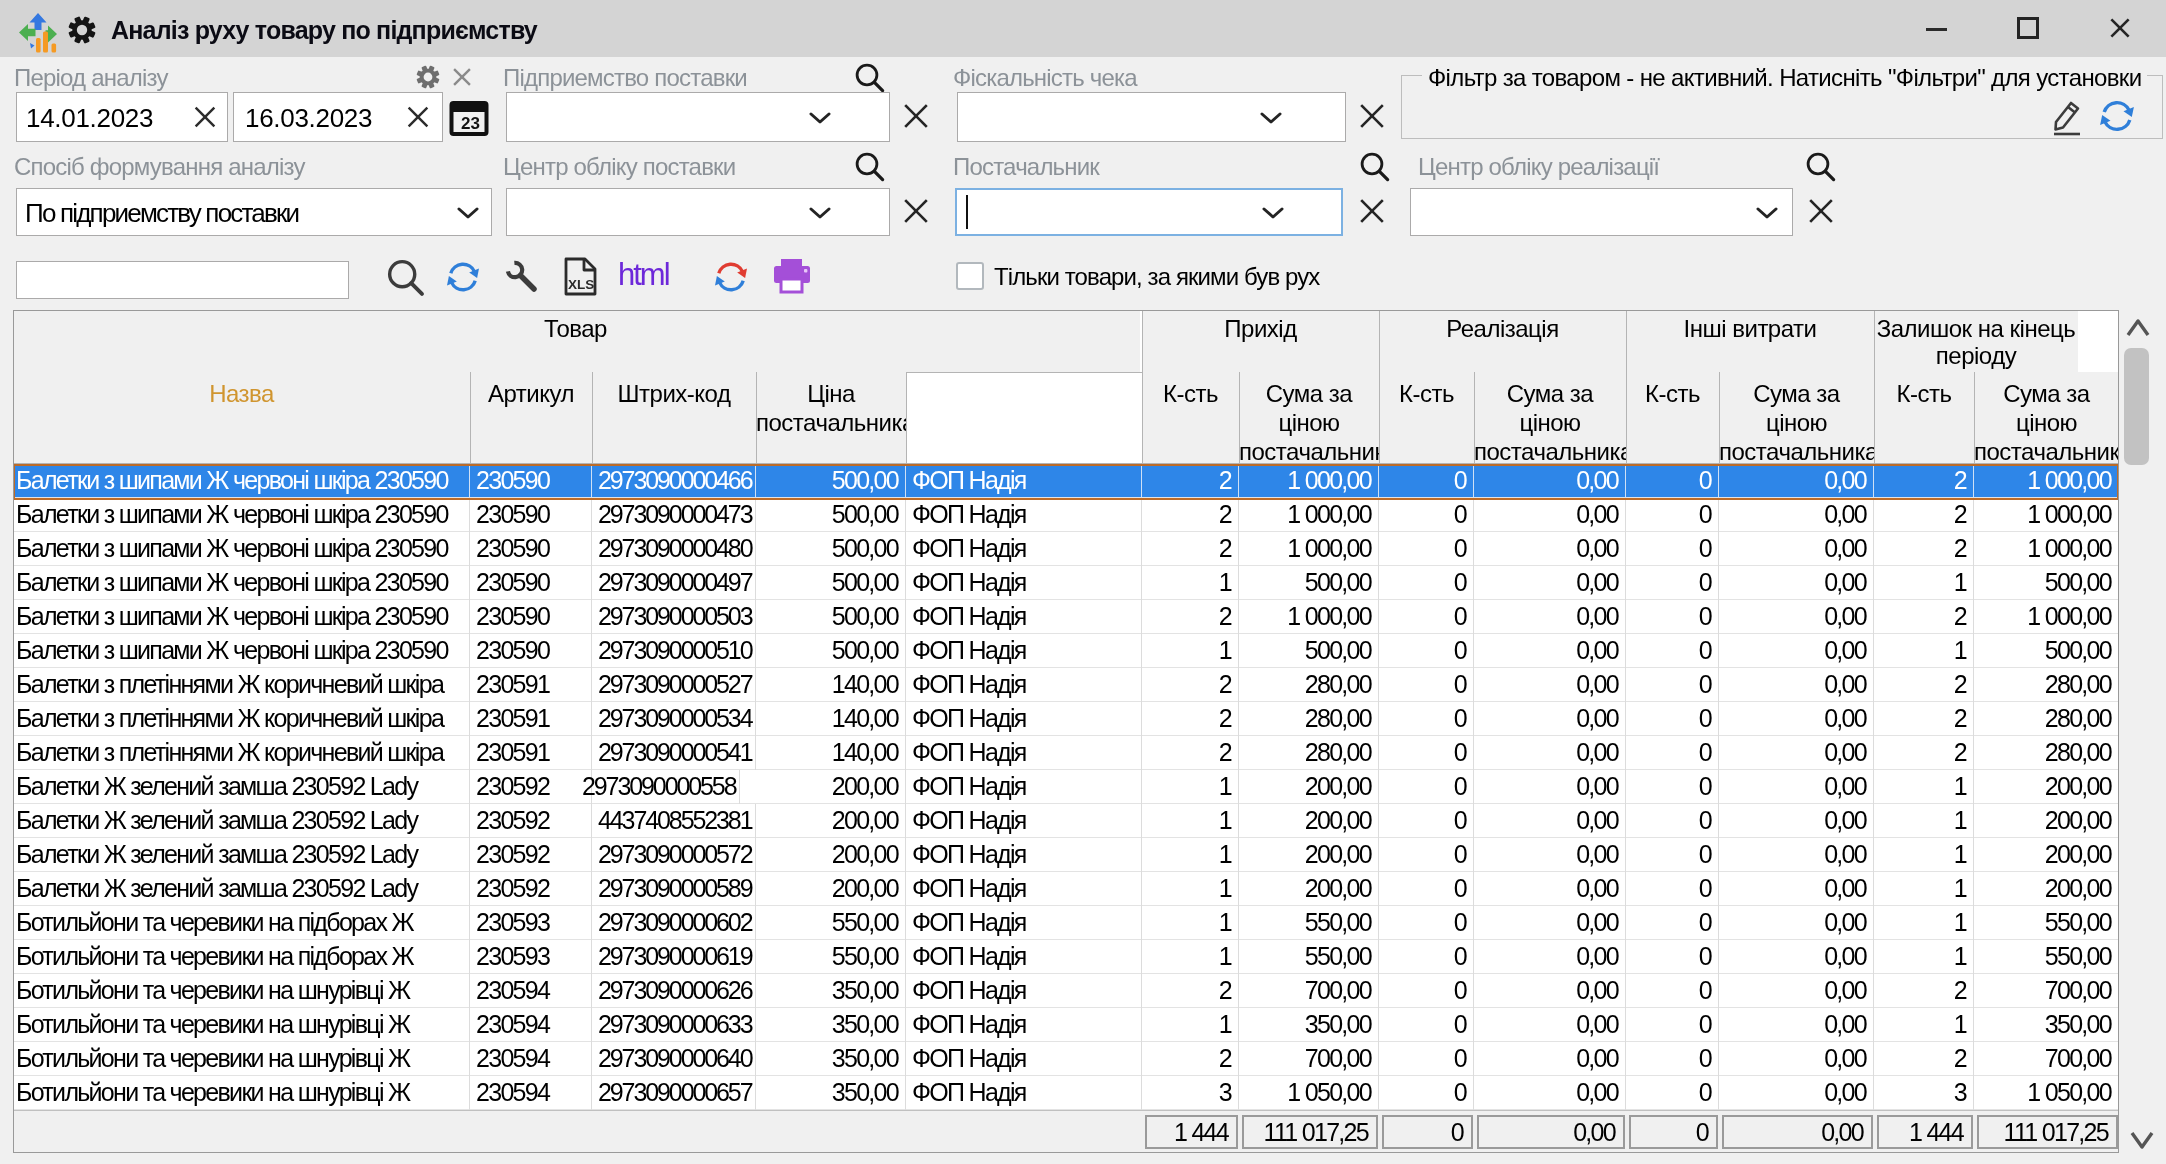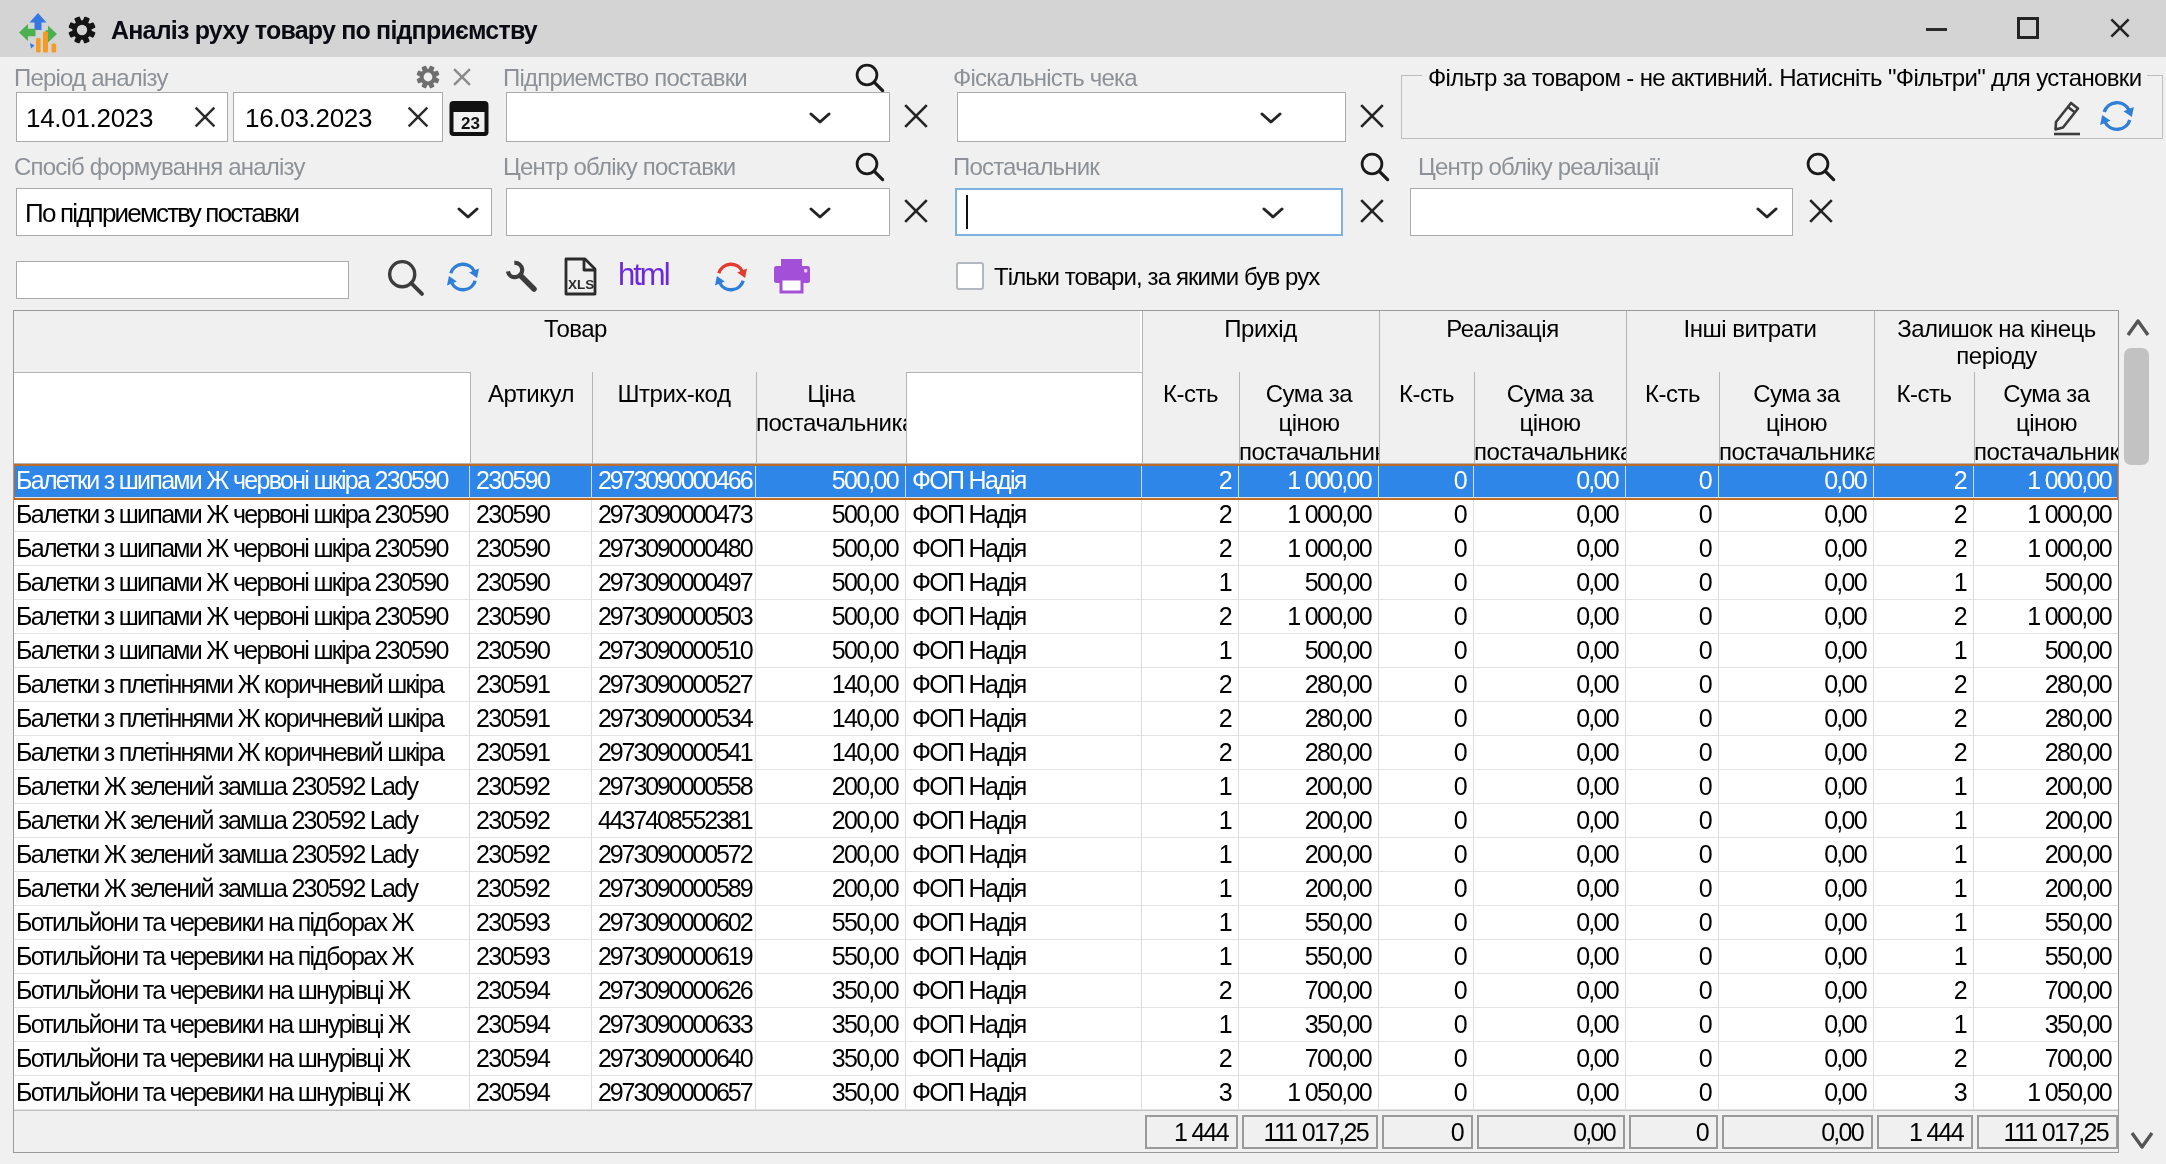--- a/index.html
+++ b/index.html
@@ -243,26 +243,27 @@
 <rect x="10" y="22" width="21" height="13" fill="#fff" stroke="#a44fd8" stroke-width="3"></rect>
 </svg></div>
   <div class="ckb" style="left:956px;top:262px;width:28px;height:28px;"></div>
   <div class="abs" style="left:994px;top:263px;font-size:24px;color:#000;letter-spacing:-0.9px;">Тільки товари, за якими був рух</div>
 
   <div id="tbl"></div>
 <div class="grp" style="left:11px;width:1129px;">Товар</div>
 <div class="grp" style="left:1142px;width:237px;">Прихід</div>
 <div class="grp" style="left:1379px;width:247px;">Реалізація</div>
 <div class="grp" style="left:1626px;width:248px;">Інші витрати</div>
-<div class="grp" style="left:1874px;width:245px;">Залишок на кінець періоду</div>
+<div class="grp" style="left:1874px;width:204px;">Залишок на кінець періоду</div>
 <div class="vl" style="left:1142px;top:310px;height:62px;"></div>
     <div class="vl" style="left:1379px;top:310px;height:62px;"></div>
     <div class="vl" style="left:1626px;top:310px;height:62px;"></div>
     <div class="vl" style="left:1874px;top:310px;height:62px;"></div>
   <div id="grpline"></div>
+<div class="sub nm" style="left:13px;width:457px;">Назва</div>
 <div class="sub " style="left:470px;width:122px;">Артикул</div>
 <div class="sub " style="left:592px;width:164px;">Штрих-код</div>
 <div class="sub " style="left:756px;width:150px;">Ціна<br>постачальника</div>
 <div class="sub " style="left:1142px;width:97px;">К-сть</div>
 <div class="sub " style="left:1239px;width:140px;">Сума за<br>ціною<br>постачальника</div>
 <div class="sub " style="left:1379px;width:95px;">К-сть</div>
 <div class="sub " style="left:1474px;width:152px;">Сума за<br>ціною<br>постачальника</div>
 <div class="sub " style="left:1626px;width:93px;">К-сть</div>
 <div class="sub " style="left:1719px;width:155px;">Сума за<br>ціною<br>постачальника</div>
 <div class="sub " style="left:1874px;width:100px;">К-сть</div>
@@ -412,21 +413,21 @@
       <div class="c r" style="left:1379px;width:95px;">0</div>
       <div class="c r" style="left:1474px;width:152px;">0,00</div>
       <div class="c r" style="left:1626px;width:93px;">0</div>
       <div class="c r" style="left:1719px;width:155px;">0,00</div>
       <div class="c r" style="left:1874px;width:100px;">2</div>
       <div class="c r" style="left:1974px;width:145px;">280,00</div>
     </div>
 <div class="row" style="top:770px;">
       <div class="c l" style="left:13px;width:457px;padding-left:3px;">Балетки Ж зелений замша 230592 Lady</div>
       <div class="c l" style="left:470px;width:122px;">230592</div>
-      <div class="c l" style="left:592px;width:164px;letter-spacing:-2.1px;">2973090000558</div>
+      <div class="c l" style="left:576px;width:164px;letter-spacing:-2.1px;">2973090000558</div>
       <div class="c r" style="left:756px;width:150px;">200,00</div>
       <div class="c l" style="left:906px;width:236px;">ФОП Надія</div>
       <div class="c r" style="left:1142px;width:97px;">1</div>
       <div class="c r" style="left:1239px;width:140px;">200,00</div>
       <div class="c r" style="left:1379px;width:95px;">0</div>
       <div class="c r" style="left:1474px;width:152px;">0,00</div>
       <div class="c r" style="left:1626px;width:93px;">0</div>
       <div class="c r" style="left:1719px;width:155px;">0,00</div>
       <div class="c r" style="left:1874px;width:100px;">1</div>
       <div class="c r" style="left:1974px;width:145px;">200,00</div>

